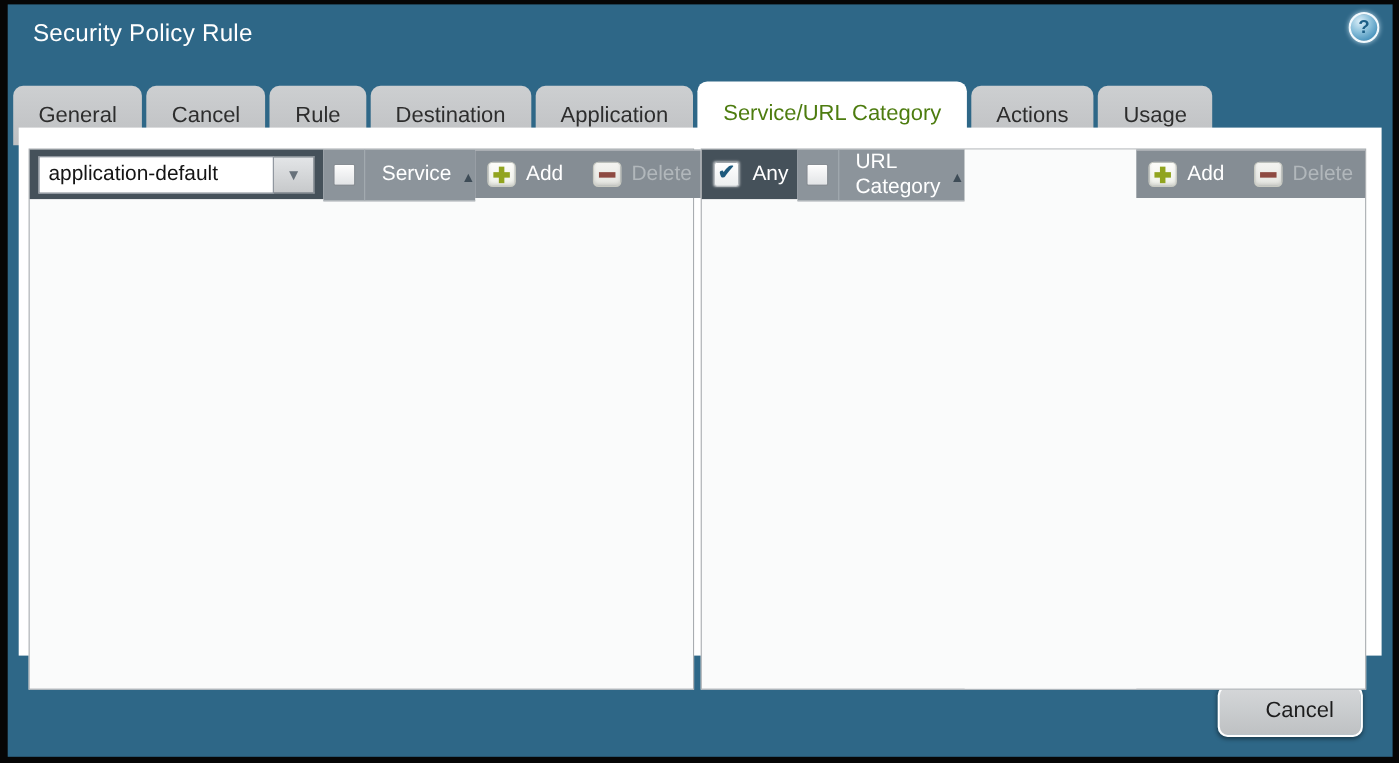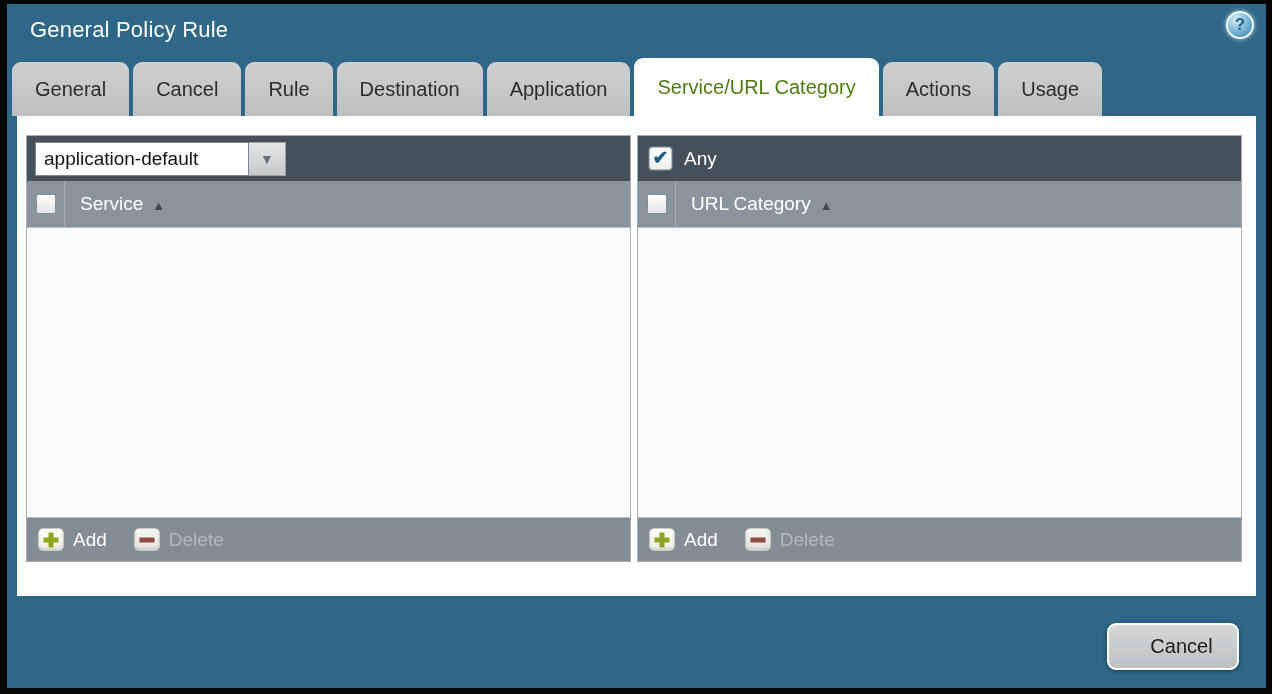--- a/index.html
+++ b/index.html
@@ -12,32 +12,32 @@
 
   
   .title { position:absolute; left:23px; top:13px; font-size:22px; letter-spacing:.2px;
            color:#ffffff; font-weight:400; }
   .help-btn { position:absolute; top:7px; right:12px; width:28px; height:28px; border-radius:50%;
               background:radial-gradient(circle at 35% 28%, #dbeef8 0%, #8ec2dc 40%, #4f97bf 75%, #36799f 100%);
               border:2px solid #f2f9fd; box-shadow:0 0 5px rgba(210,235,250,.8);
               color:#1c5e86; font-weight:bold; font-size:17px; line-height:24px; text-align:center; cursor:pointer; }
 
   
-  .tabbar { position:absolute; left:5px; top:54px; height:58px; display:flex; align-items:flex-end; gap:4px; }
+  .tabbar { position:absolute; left:5px; top:70px; height:58px; display:flex; align-items:flex-end; gap:4px; }
   .tab { height:54px; padding:0 23px; display:flex; align-items:center;
          background:linear-gradient(#cdcfd1, #bec0c2); border-radius:9px 9px 0 0;
          color:#2d2d2d; font-size:20px; cursor:pointer; white-space:nowrap; }
   .tab.active { background:#ffffff; color:#4d7c0f; height:58px; position:relative; z-index:3; }
 
   
   .sheet { position:absolute; left:10px; right:10px; top:112px; height:480px; background:#ffffff; z-index:2; }
 
   
-  .panel { position:absolute; top:19px; width:605px; height:427px; border:1px solid #a9adb1;
-           display:flex; flex-direction:column; background:#fafbfb; }
+  .panel { position:absolute; top:19px; width:605px; height:492px; border:1px solid #a9adb1;
+           display:flex; flex-direction:row; background:#fafbfb; }
   .panel-left  { left:9px; }
   .panel-right { left:620px; }
 
   .panel-toolbar { height:45px; flex:0 0 45px; background:#45515a; display:flex; align-items:center; padding:0 8px; }
 
   
   .combo { display:flex; height:34px; }
   .combo-input { width:214px; height:34px; border:1px solid #7e868f; font-size:19px; padding:0 8px;
                  color:#141414; background:#ffffff; font-family:"Liberation Sans", sans-serif; outline:none; }
   .combo-btn { width:37px; height:34px; background:linear-gradient(#e3e5e7,#c7c9cb); border:1px solid #9aa0a6;
@@ -88,21 +88,21 @@
          box-shadow:0 1px 4px rgba(0,0,0,.45); }
   .btn-ok { left:956px; top:619px; background:linear-gradient(#8db6cb,#699db9); color:#10222e; }
   .btn-cancel { left:1100px; top:619px; background:linear-gradient(#d5d7d9,#bec1c3); color:#1d1d1d;padding-left:17px; }
 </style>
 </head>
 <body>
 
 <div class="screen">
   <div class="dialog">
 
-    <div class="title">General Policy Rule</div>
+    <div class="title">Security Policy Rule</div>
     <div class="help-btn">?</div>
 
     <div class="tabbar">
       <div class="tab">General</div>
       <div class="tab">Cancel</div>
       <div class="tab">Rule</div>
       <div class="tab">Destination</div>
       <div class="tab">Application</div>
       <div class="tab active">Service/URL Category</div>
       <div class="tab">Actions</div>

